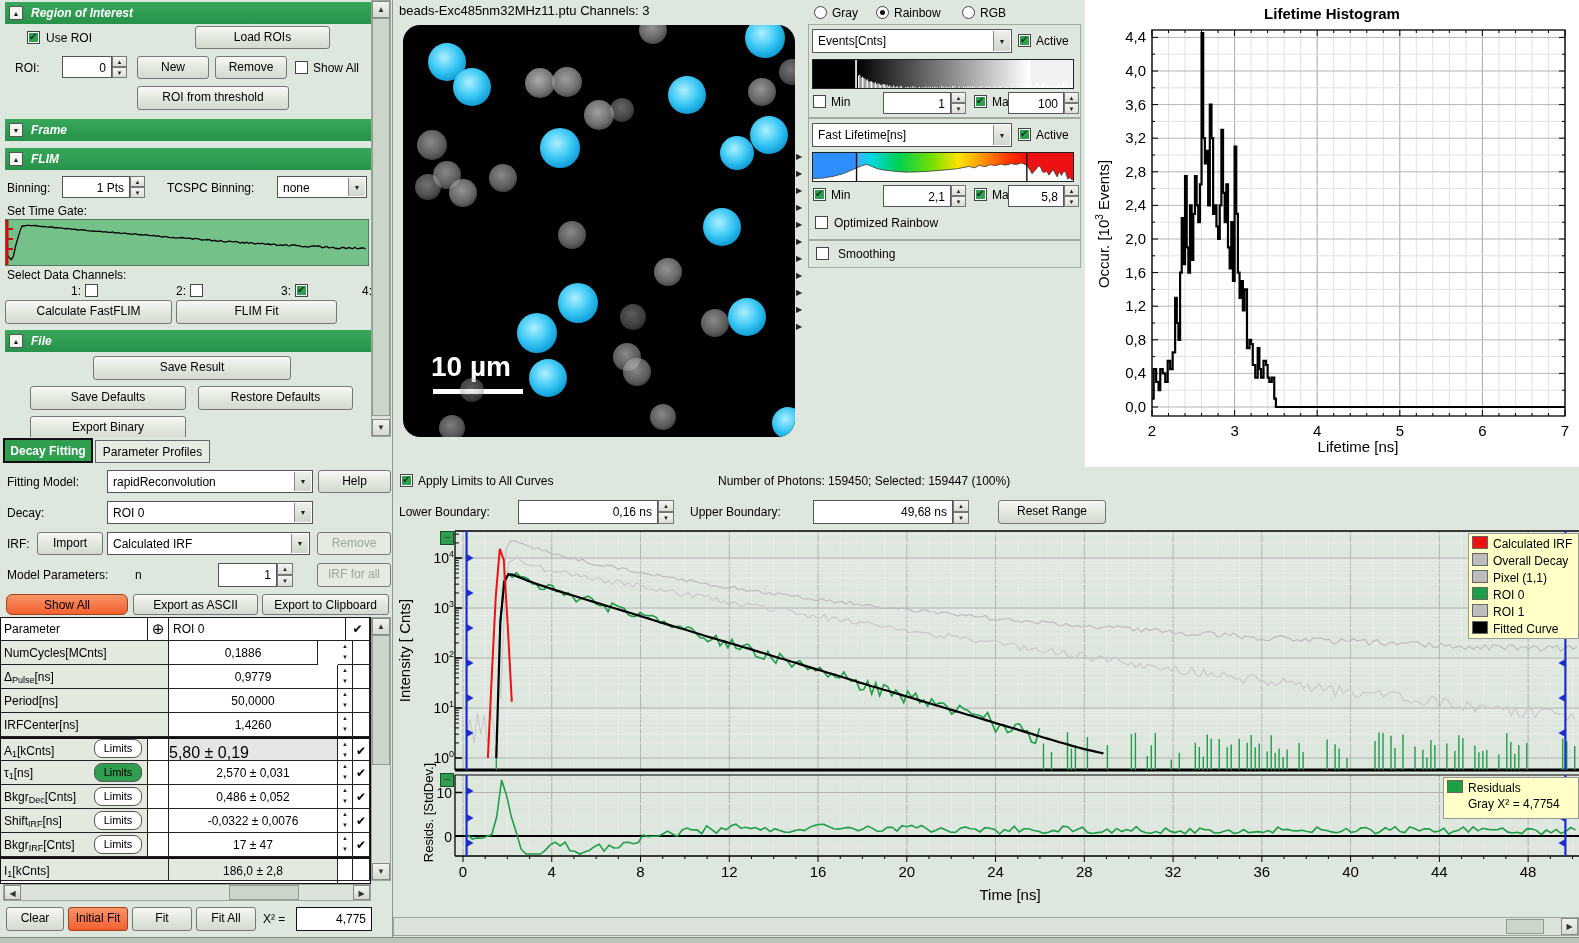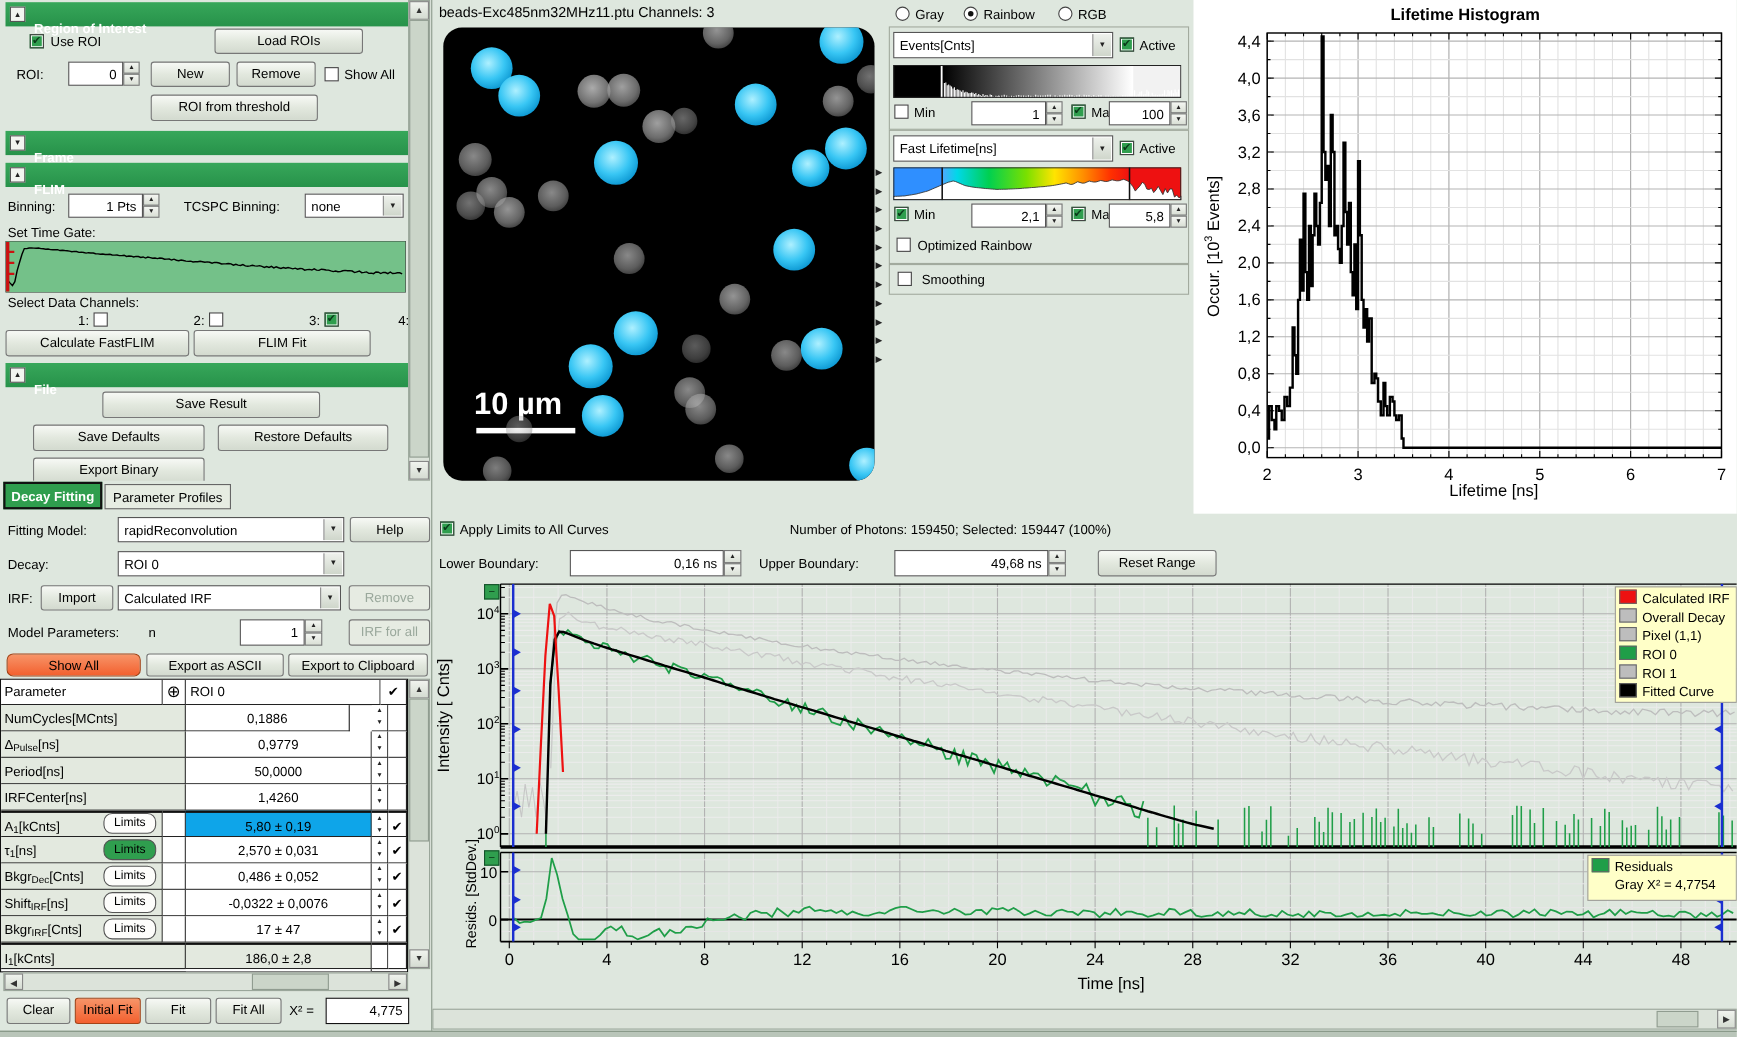--- a/index.html
+++ b/index.html
@@ -2,21 +2,21 @@
 <html><head>
 <meta charset="utf-8">
 <style>
   html,body{margin:0;padding:0;background:#dee7de;font-family:"Liberation Sans",sans-serif;}
   #root{position:relative;width:1579px;height:943px;background:#dee7de;overflow:hidden;font-size:12px;color:#000;}
   .abs{position:absolute;}
   .lb{position:absolute;font-size:12px;white-space:nowrap;}
   .bt{position:absolute;border:1px solid #777;border-radius:3px;background:linear-gradient(#f7f9f5,#e2e8de 50%,#d3dacf);font-size:12px;text-align:center;box-sizing:border-box;padding-top:3px;cursor:default;white-space:nowrap;overflow:hidden;}
   .bt.orange{background:linear-gradient(#f79468,#f3602f);border-color:#a34418;}
   .bt.dis{color:#9aa89c;background:#e6ebe2;}
-  .gh{position:absolute;background:linear-gradient(#37a75a,#27924a);color:#fff;font-weight:bold;font-size:12px;padding:17px 0 0 26px;box-sizing:border-box;height:22px;}
+  .gh{position:absolute;background:linear-gradient(#37a75a,#27924a);color:#fff;font-weight:bold;font-size:12px;padding:4px 0 0 26px;box-sizing:border-box;height:22px;font-style:italic;}
   .gh .cbtn{position:absolute;left:4px;top:4px;width:14px;height:14px;background:#f2f5f0;border:1px solid #555;font-size:7px;text-align:center;line-height:13px;color:#222;box-sizing:border-box;}
   .ck{position:absolute;width:13px;height:13px;background:#fff;border:1px solid #444;box-sizing:border-box;}
   .ck.on{background:#2f9e4e;box-shadow:inset 0 0 0 1px #fff;}
   .ck.on::after{content:"✔";position:absolute;left:1px;top:-1px;font-size:10px;color:#0a3a1a;}
   .rd{position:absolute;width:13px;height:13px;border:1px solid #444;border-radius:50%;background:#fff;box-sizing:border-box;}
   .rd.on::after{content:"";position:absolute;left:3px;top:3px;width:5px;height:5px;border-radius:50%;background:#111;}
   .field{position:absolute;background:#fff;border:1px solid #555;font-size:12px;text-align:right;padding:4px 5px 0 0;box-sizing:border-box;}
   .combo{position:absolute;background:#fff;border:1px solid #555;box-sizing:border-box;}
   .combo .cv{position:absolute;left:5px;top:4px;font-size:12px;white-space:nowrap;}
   .combo .cbtn2{position:absolute;right:1px;top:1px;bottom:1px;width:16px;border-left:1px solid #888;background:linear-gradient(#eef1ec,#cfd6cb);font-size:7px;display:flex;align-items:center;justify-content:center;color:#222;}
@@ -183,21 +183,21 @@
       <div style="position: absolute; left: 352px; top: 71px; width: 17px; height: 24px; box-sizing: border-box; background: rgb(255, 255, 255); border-right: 1px solid rgb(34, 34, 34); border-bottom: 1px solid rgb(34, 34, 34); font-size: 12px; overflow: hidden;"></div>
       <div style="position: absolute; left: 0px; top: 95px; width: 168px; height: 24px; box-sizing: border-box; background: rgb(227, 233, 223); border-right: 1px solid rgb(34, 34, 34); border-bottom: 1px solid rgb(34, 34, 34); font-size: 12px; overflow: hidden; padding: 5px 0px 0px 3px;">IRFCenter[ns]</div>
       <div style="position: absolute; left: 168px; top: 95px; width: 169px; height: 24px; box-sizing: border-box; background: rgb(255, 255, 255); border-right: 1px solid rgb(34, 34, 34); border-bottom: 1px solid rgb(34, 34, 34); font-size: 12px; overflow: hidden; text-align: center; padding-top: 5px;">1,4260</div>
       <div style="position: absolute; left: 337px; top: 95px; width: 15px; height: 24px; box-sizing: border-box; background: rgb(255, 255, 255); border-right: 1px solid rgb(34, 34, 34); border-bottom: 1px solid rgb(34, 34, 34); font-size: 12px; overflow: hidden;">
         <div style="font-size:6px;text-align:center;line-height:11px;color:#222;">▲<br>▼</div>
       </div>
       <div style="position: absolute; left: 352px; top: 95px; width: 17px; height: 24px; box-sizing: border-box; background: rgb(255, 255, 255); border-right: 1px solid rgb(34, 34, 34); border-bottom: 1px solid rgb(34, 34, 34); font-size: 12px; overflow: hidden;"></div>
       <div style="position: absolute; left: 0px; top: 119px; width: 147px; height: 24px; box-sizing: border-box; background: rgb(227, 233, 223); border-right: 1px solid rgb(34, 34, 34); border-bottom: 1px solid rgb(34, 34, 34); border-top: 2px solid rgb(17, 17, 17); font-size: 12px; overflow: hidden; padding: 5px 0px 0px 3px;">A<span class="psub">1</span>[kCnts]</div>
       <div style="position: absolute; left: 93px; top: 121px; width: 48px; height: 19px; border: 1px solid rgb(85, 85, 85); border-radius: 8px; background: rgb(253, 253, 251); font-size: 11px; text-align: center; padding-top: 2px; box-sizing: border-box;">Limits</div>
       <div style="position: absolute; left: 147px; top: 119px; width: 21px; height: 24px; box-sizing: border-box; background: rgb(255, 255, 255); border-right: 1px solid rgb(34, 34, 34); border-bottom: 1px solid rgb(34, 34, 34); border-top: 2px solid rgb(17, 17, 17); font-size: 12px; overflow: hidden;"></div>
-      <div style="position: absolute; left: 168px; top: 119px; width: 169px; height: 24px; box-sizing: border-box; background: #0ea5e9; border-right: 1px solid rgb(34, 34, 34); border-bottom: 1px solid rgb(34, 34, 34); border-top: 2px solid rgb(17, 17, 17); font-size: 12px; overflow: hidden; text-align: center; padding-top: 5px;">5,80 ± 0,19</div>
+      <div style="position: absolute; left: 168px; top: 119px; width: 169px; height: 24px; box-sizing: border-box; background: #e5e5e5; border-right: 1px solid rgb(34, 34, 34); border-bottom: 1px solid rgb(34, 34, 34); border-top: 2px solid rgb(17, 17, 17); font-size: 16px; overflow: hidden; text-align: left; padding-top: 5px;">5,80 ± 0,19</div>
       <div style="position: absolute; left: 337px; top: 119px; width: 15px; height: 24px; box-sizing: border-box; background: rgb(255, 255, 255); border-right: 1px solid rgb(34, 34, 34); border-bottom: 1px solid rgb(34, 34, 34); border-top: 2px solid rgb(17, 17, 17); font-size: 12px; overflow: hidden;">
         <div style="font-size:6px;text-align:center;line-height:11px;color:#222;">▲<br>▼</div>
       </div>
       <div style="position: absolute; left: 352px; top: 119px; width: 17px; height: 24px; box-sizing: border-box; background: rgb(255, 255, 255); border-right: 1px solid rgb(34, 34, 34); border-bottom: 1px solid rgb(34, 34, 34); border-top: 2px solid rgb(17, 17, 17); font-size: 12px; overflow: hidden; text-align: center; padding-top: 5px;">✔</div>
       <div style="position: absolute; left: 0px; top: 143px; width: 147px; height: 24px; box-sizing: border-box; background: rgb(227, 233, 223); border-right: 1px solid rgb(34, 34, 34); border-bottom: 1px solid rgb(34, 34, 34); font-size: 12px; overflow: hidden; padding: 5px 0px 0px 3px;">τ<span class="psub">1</span>[ns]</div>
       <div style="position: absolute; left: 93px; top: 145px; width: 48px; height: 19px; border: 1px solid rgb(85, 85, 85); border-radius: 8px; background: rgb(47, 158, 78); font-size: 11px; text-align: center; padding-top: 2px; box-sizing: border-box;">Limits</div>
       <div style="position: absolute; left: 147px; top: 143px; width: 21px; height: 24px; box-sizing: border-box; background: rgb(255, 255, 255); border-right: 1px solid rgb(34, 34, 34); border-bottom: 1px solid rgb(34, 34, 34); font-size: 12px; overflow: hidden;"></div>
       <div style="position: absolute; left: 168px; top: 143px; width: 169px; height: 24px; box-sizing: border-box; background: rgb(255, 255, 255); border-right: 1px solid rgb(34, 34, 34); border-bottom: 1px solid rgb(34, 34, 34); font-size: 12px; overflow: hidden; text-align: center; padding-top: 5px;">2,570 ± 0,031</div>
       <div style="position: absolute; left: 337px; top: 143px; width: 15px; height: 24px; box-sizing: border-box; background: rgb(255, 255, 255); border-right: 1px solid rgb(34, 34, 34); border-bottom: 1px solid rgb(34, 34, 34); font-size: 12px; overflow: hidden;">
         <div style="font-size:6px;text-align:center;line-height:11px;color:#222;">▲<br>▼</div>

